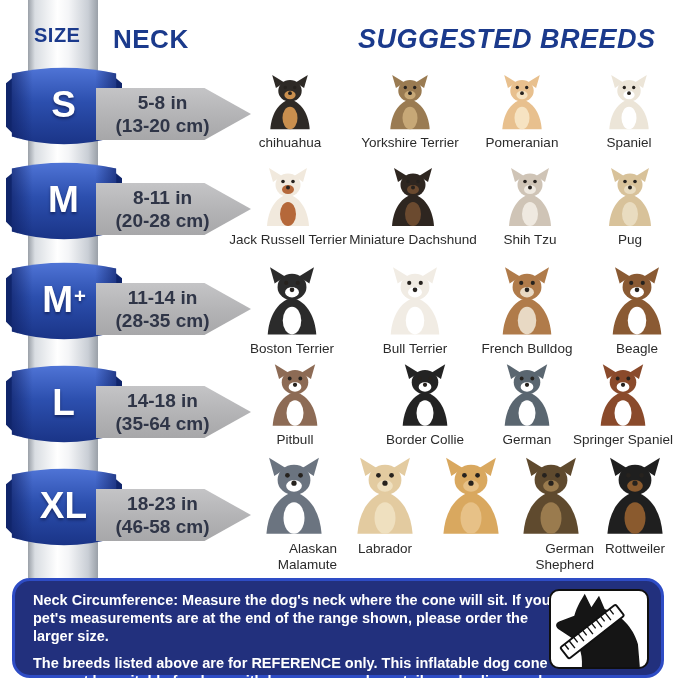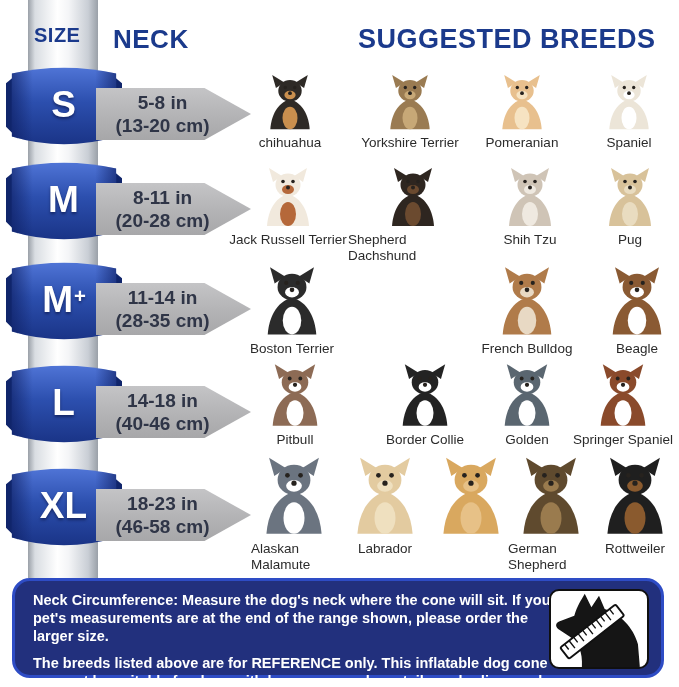--- a/index.html
+++ b/index.html
@@ -4,21 +4,21 @@
 <style>
   html,body{margin:0;padding:0;background:#ffffff;}
   #stage{
     position:relative;width:679px;height:687px;overflow:hidden;
     background:#ffffff;font-family:"Liberation Sans",sans-serif;
   }
   
   .hdr{position:absolute;font-weight:bold;color:#1b3a8c;letter-spacing:.5px;}
   #hdr-size{left:34px;top:24px;font-size:20px;}
   #hdr-neck{left:113px;top:24px;font-size:26px;}
-  #hdr-breeds{left:358px;top:24px;font-size:27px;}
+  #hdr-breeds{left:358px;top:24px;font-size:27px;font-style:italic;}
   
   #tube{
     position:absolute;left:28px;top:0;width:70px;height:578px;
     background:linear-gradient(90deg,#9aa0a8 0%,#d9dde2 10%,#ffffff 42%,#f4f5f7 58%,#c9ced5 86%,#9aa0a8 100%);
   }
   
   .band{position:absolute;left:6px;width:116px;height:104px;}
   .band svg{position:absolute;left:0;top:0;width:100%;height:100%;}
   .band-label{
     position:absolute;left:0;top:0;width:100%;height:100%;
@@ -31,21 +31,21 @@
   .arrow{
     position:absolute;left:96px;width:155px;height:52px;
     background:linear-gradient(180deg,#c4c4c6 0%,#b3b3b5 55%,#a7a7a9 100%);
     clip-path:polygon(0 0,70% 0,100% 50%,70% 100%,0 100%);
     display:flex;flex-direction:column;align-items:center;justify-content:center;
     padding-right:22px;box-sizing:border-box;z-index:1;
   }
   .arrow div{color:#2f3547;font-weight:600;font-size:19px;line-height:23px;white-space:nowrap;}
   
   .cell{position:absolute;display:flex;flex-direction:column;align-items:center;}
-  .cell .bname{font-size:13.5px;line-height:16px;color:#2b2b2b;text-align:left;margin-top:2px;}
+  .cell .bname{font-size:13.5px;line-height:16px;color:#2b2b2b;text-align:right;margin-top:2px;}
   .dog{display:block;}
   .r1 .dog{height:60px;width:60px;}
   .r2 .dog{height:64px;width:64px;}
   .r3 .dog{height:74px;width:74px;}
   .r4 .dog{height:68px;width:68px;}
   .r5 .dog{height:84px;width:84px;}
   
   #footer{
     position:absolute;left:12px;top:578px;width:652px;height:100px;box-sizing:border-box;
     background:#22307d;border:3px solid #2e4cc5;border-radius:18px;
@@ -164,21 +164,21 @@
   <div class="arrow" style="top:183px">
     <div>8-11 in</div>
     <div>(20-28 cm)</div>
   </div>
   <div class="arrow" style="top:283px">
     <div>11-14 in</div>
     <div>(28-35 cm)</div>
   </div>
   <div class="arrow" style="top:386px">
     <div>14-18 in</div>
-    <div>(40-46 cm)</div>
+    <div>(35-64 cm)</div>
   </div>
   <div class="arrow" style="top:489px">
     <div>18-23 in</div>
     <div>(46-58 cm)</div>
   </div>
 
   <div class="cell r1" style="left:235px;top:73px;width:110px">
     <svg class="dog" viewBox="0 0 64 64" style="color: rgb(46, 42, 38); --chest: #c98f4e;">
         <use href="#dogsym"></use>
       </svg>
@@ -206,41 +206,47 @@
   <div class="cell r2" style="left:228px;top:166px;width:120px">
     <svg class="dog" viewBox="0 0 64 64" style="color: rgb(241, 233, 221); --chest: #b5683a;">
         <use href="#dogsym"></use>
       </svg>
     <div class="bname">Jack Russell Terrier</div>
   </div>
   <div class="cell r2" style="left:348px;top:166px;width:130px">
     <svg class="dog" viewBox="0 0 64 64" style="color: rgb(46, 38, 32); --chest: #6b4a2f;">
         <use href="#dogsym"></use>
       </svg>
-    <div class="bname">Shepherd Dachshund</div>
+    <div class="bname">Miniature Dachshund</div>
   </div>
   <div class="cell r2" style="left:480px;top:166px;width:100px">
     <svg class="dog" viewBox="0 0 64 64" style="color: rgb(207, 196, 182); --chest: #efe9e0;">
         <use href="#dogsym"></use>
       </svg>
     <div class="bname">Shih Tzu</div>
   </div>
   <div class="cell r2" style="left:590px;top:166px;width:80px">
     <svg class="dog" viewBox="0 0 64 64" style="color: rgb(216, 194, 154); --chest: #e9dcc0;">
         <use href="#dogsym"></use>
       </svg>
     <div class="bname">Pug</div>
   </div>
 
   <div class="cell r3" style="left:232px;top:265px;width:120px">
     <svg class="dog" viewBox="0 0 64 64" style="color: rgb(43, 43, 43); --chest: #ffffff;">
         <use href="#dogsym"></use>
       </svg>
     <div class="bname">Boston Terrier</div>
   </div>
+  <div class="cell r3" style="left:355px;top:265px;width:120px">
+    <svg class="dog" viewBox="0 0 64 64" style="color: rgb(241, 236, 228); --chest: #ffffff;">
+        <use href="#dogsym"></use>
+      </svg>
+    <div class="bname">Bull Terrier</div>
+  </div>
   <div class="cell r3" style="left:462px;top:265px;width:130px">
     <svg class="dog" viewBox="0 0 64 64" style="color: rgb(176, 123, 74); --chest: #e8d9c4;">
         <use href="#dogsym"></use>
       </svg>
     <div class="bname">French Bulldog</div>
   </div>
   <div class="cell r3" style="left:587px;top:265px;width:100px">
     <svg class="dog" viewBox="0 0 64 64" style="color: rgb(138, 90, 51); --chest: #ffffff;">
         <use href="#dogsym"></use>
       </svg>
@@ -256,21 +262,21 @@
   <div class="cell r4" style="left:360px;top:362px;width:130px">
     <svg class="dog" viewBox="0 0 64 64" style="color: rgb(35, 35, 35); --chest: #ffffff;">
         <use href="#dogsym"></use>
       </svg>
     <div class="bname">Border Collie</div>
   </div>
   <div class="cell r4" style="left:482px;top:362px;width:90px">
     <svg class="dog" viewBox="0 0 64 64" style="color: rgb(90, 102, 112); --chest: #ffffff;">
         <use href="#dogsym"></use>
       </svg>
-    <div class="bname">Golden</div>
+    <div class="bname">German</div>
   </div>
   <div class="cell r4" style="left:548px;top:362px;width:150px">
     <svg class="dog" viewBox="0 0 64 64" style="color: rgb(138, 74, 43); --chest: #ffffff;">
         <use href="#dogsym"></use>
       </svg>
     <div class="bname">Springer Spaniel</div>
   </div>
 
   <div class="cell r5" style="left:251px;top:455px;width:86px">
     <svg class="dog" viewBox="0 0 64 64" style="color: rgb(107, 116, 128); --chest: #ffffff;">

